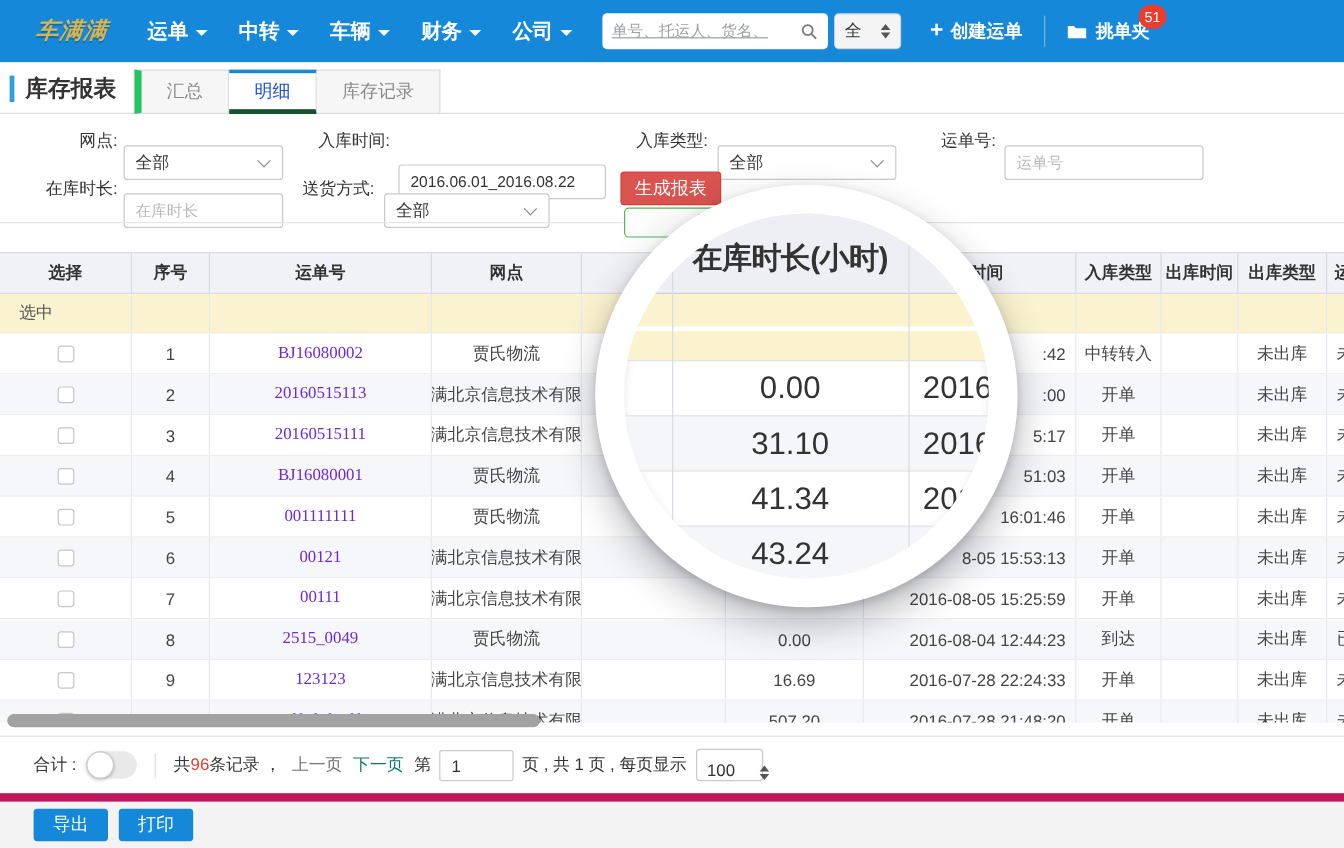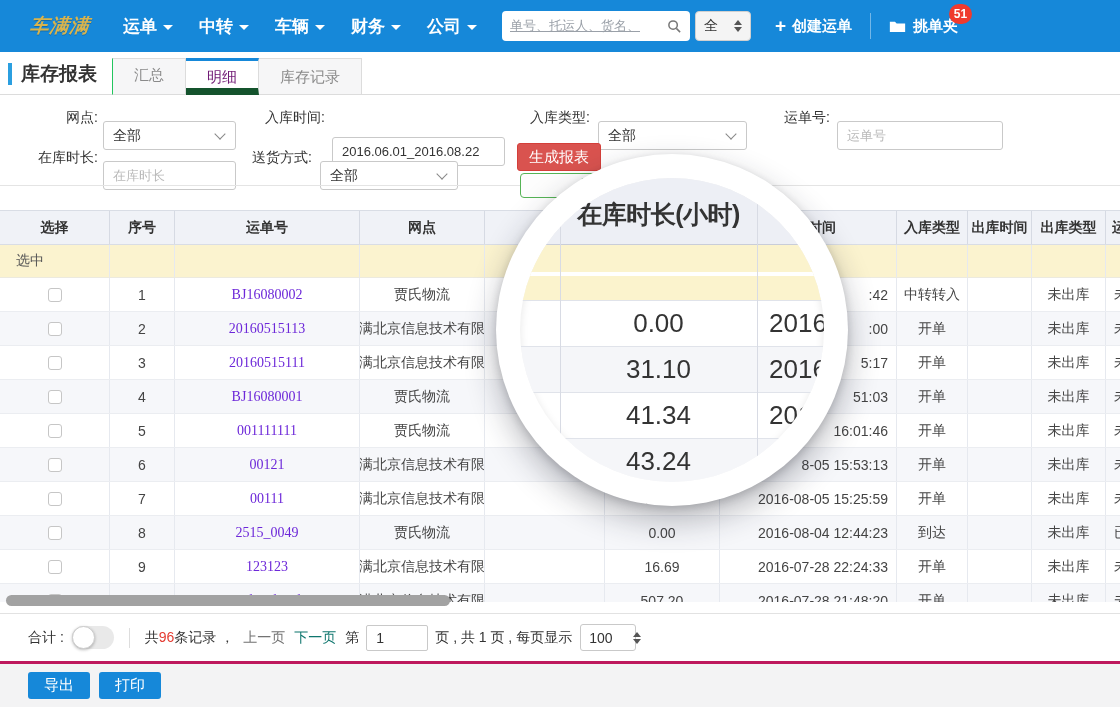--- a/index.html
+++ b/index.html
@@ -27,34 +27,34 @@
   .spin .up { border-bottom:5px solid #555; }
   .spin .dn { border-top:5px solid #555; }
   .nav-create { margin-left:24px; color:#fff; font-size:15px; font-weight:bold; display:flex;
     align-items:center; cursor:pointer; }
   .nav-create .plus { font-size:19px; margin-right:6px; font-weight:bold; }
   .nav-divider { width:1px; height:26px; background:rgba(255,255,255,.4); margin:0 18px; }
   .nav-folder { position:relative; color:#fff; font-size:15px; font-weight:bold; display:flex;
     align-items:center; cursor:pointer; }
   .nav-folder svg { margin-right:7px; }
   .badge { position:absolute; top:-13px; right:-14px; min-width:20px; height:20px; padding:0 5px;
-    background:#ef3a2d; border-radius:10px; color:#fff; font-size:12px; font-weight:bold;
+    background:#ef3a2d; border-radius:10px; color:#fff; font-size:12px; font-weight:normal;
     display:flex; align-items:center; justify-content:center; }
 
   
   .tabbar { position:absolute; left:0; top:52px; width:1120px; height:43px; background:#fff; }
   .tabbar .hline { position:absolute; left:0; right:0; bottom:0; height:1px; background:#dcdcdc; }
   .page-title { position:absolute; left:8px; top:9px; display:flex; align-items:center; }
   .page-title .bar { width:4px; height:22px; background:#2b9fe0; margin-right:9px; }
   .page-title .txt { font-size:19px; font-weight:bold; color:#333; }
   .tab-strip { position:absolute; left:112px; bottom:0; display:flex; z-index:2; }
   .tab { height:37px; line-height:35px; padding:0 21px; font-size:15px; color:#8a8a8a;
     background:#f6f6f7; border:1px solid #dcdcdc; border-left:none; cursor:pointer; }
-  .tab:first-child { border-left:1px solid #22c55e;font-family:Liberation Mono, monospace; }
-  .tab.active { background:#fff; color:#701a75; border-top:3px solid #1688d9; border-bottom:7px solid #14532d;
+  .tab:first-child { border-left:6px solid #22c55e; }
+  .tab.active { background:#fff; color:#1d4ed8; border-top:3px solid #1688d9; border-bottom:4px solid #14532d;
     line-height:32px; }
 
   
   .filters { position:absolute; left:0; top:95px; width:1120px; height:115px; background:#fff; }
   .flabel { position:absolute; height:29px; line-height:29px; font-size:14px; color:#333; text-align:right; }
   .fsel, .finput { position:absolute; height:29px; border:1px solid #c9c9c9; border-radius:3px;
     background:#fff; display:flex; align-items:center; font-size:13px; color:#333; padding-left:9px;margin-top:18px; }
   .fsel { cursor:pointer; font-size:14px; }
   .chev { width:8px; height:8px; border-right:1.5px solid #888; border-bottom:1.5px solid #888;
     transform:rotate(45deg); margin-left:auto; margin-right:11px; margin-top:-3px; }
@@ -101,25 +101,25 @@
     margin-left:8px; cursor:pointer; }
   .toggle .knob { position:absolute; left:0; top:0; width:23px; height:23px; background:#fff;
     border:1px solid #ccc; border-radius:50%; box-shadow:0 1px 3px rgba(0,0,0,.25); }
   .vdiv { width:1px; height:20px; background:#ddd; margin:0 15px; }
   .red { color:#e43b31; }
   .pg-prev { color:#737373; margin:0 9px; cursor:pointer; }
   .pg-next { color:#0f766e; margin-right:9px; cursor:pointer; }
   .pg-input { width:62px; height:26px; border:1px solid #c9c9c9; border-radius:2px; margin:0 7px;
     display:flex; align-items:center; padding-left:9px; font-size:14px; color:#333; }
   .pg-size { width:56px; height:27px; border:1px solid #c9c9c9; border-radius:3px; margin-left:8px;
-    display:flex; align-items:center; padding:0 6px 0 8px; font-size:14px; color:#333; cursor:pointer;gap:20px; }
+    display:flex; align-items:flex-end; padding:0 6px 0 8px; font-size:14px; color:#333; cursor:pointer;gap:20px; }
 
   
   .bottombar { position:absolute; left:0; top:661px; width:1120px; height:46px; background:#f3f3f4;
-    border-top:3px solid #be185d; display:flex; align-items:center; padding-left:28px; gap:9px; }
+    border-top:7px solid #be185d; display:flex; align-items:center; padding-left:28px; gap:9px; }
   .btn-blue { min-width:62px; height:27px; background:#1688d9; border-radius:3px; color:#fff;
     font-size:15px; display:flex; align-items:center; justify-content:center; padding:0 13px; cursor:pointer; }
 
   
   .magnifier { position:absolute; left:496px; top:154px; width:352px; height:352px; border-radius:50%;
     background:#fff; box-shadow:0 14px 32px rgba(30,35,50,.32), 0 3px 8px rgba(0,0,0,.16); z-index:50; }
   .mag-inner { position:absolute; left:24px; top:24px; width:304px; height:304px; border-radius:50%;
     overflow:hidden; background:#fff; box-shadow:inset 0 2px 8px rgba(0,0,0,.10); }
   .m-header { position:absolute; left:0; top:0; right:0; height:67px; background:#edeff5;
     border-bottom:1px solid #c9cdd9; }

